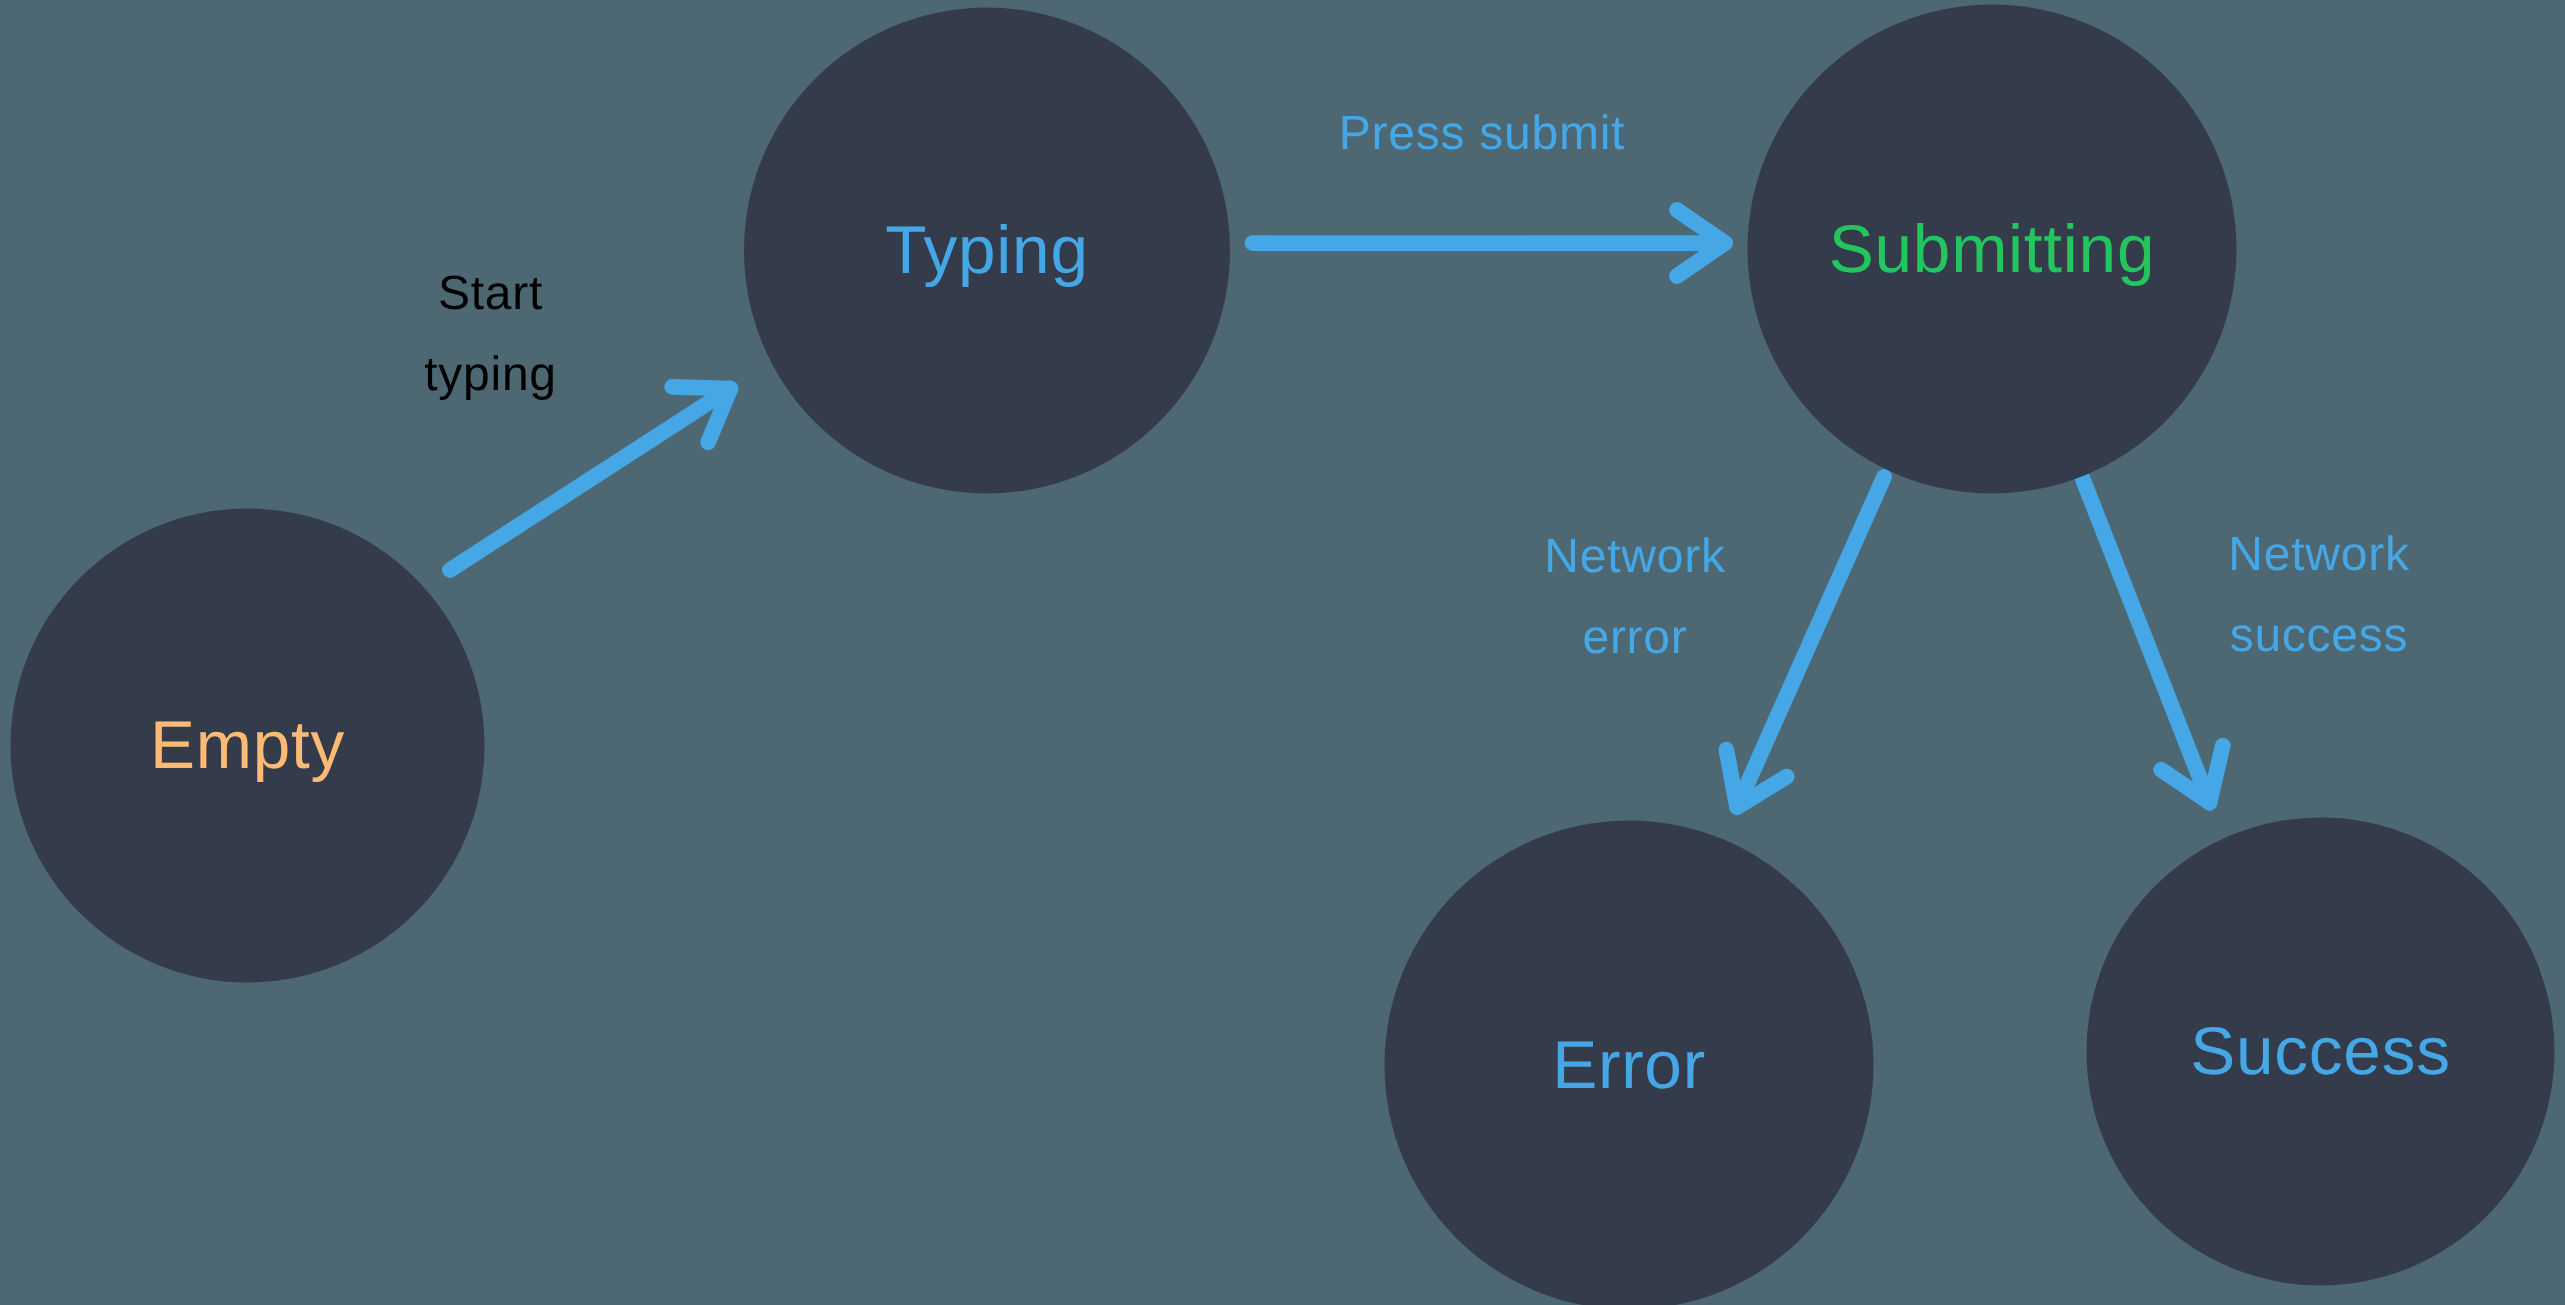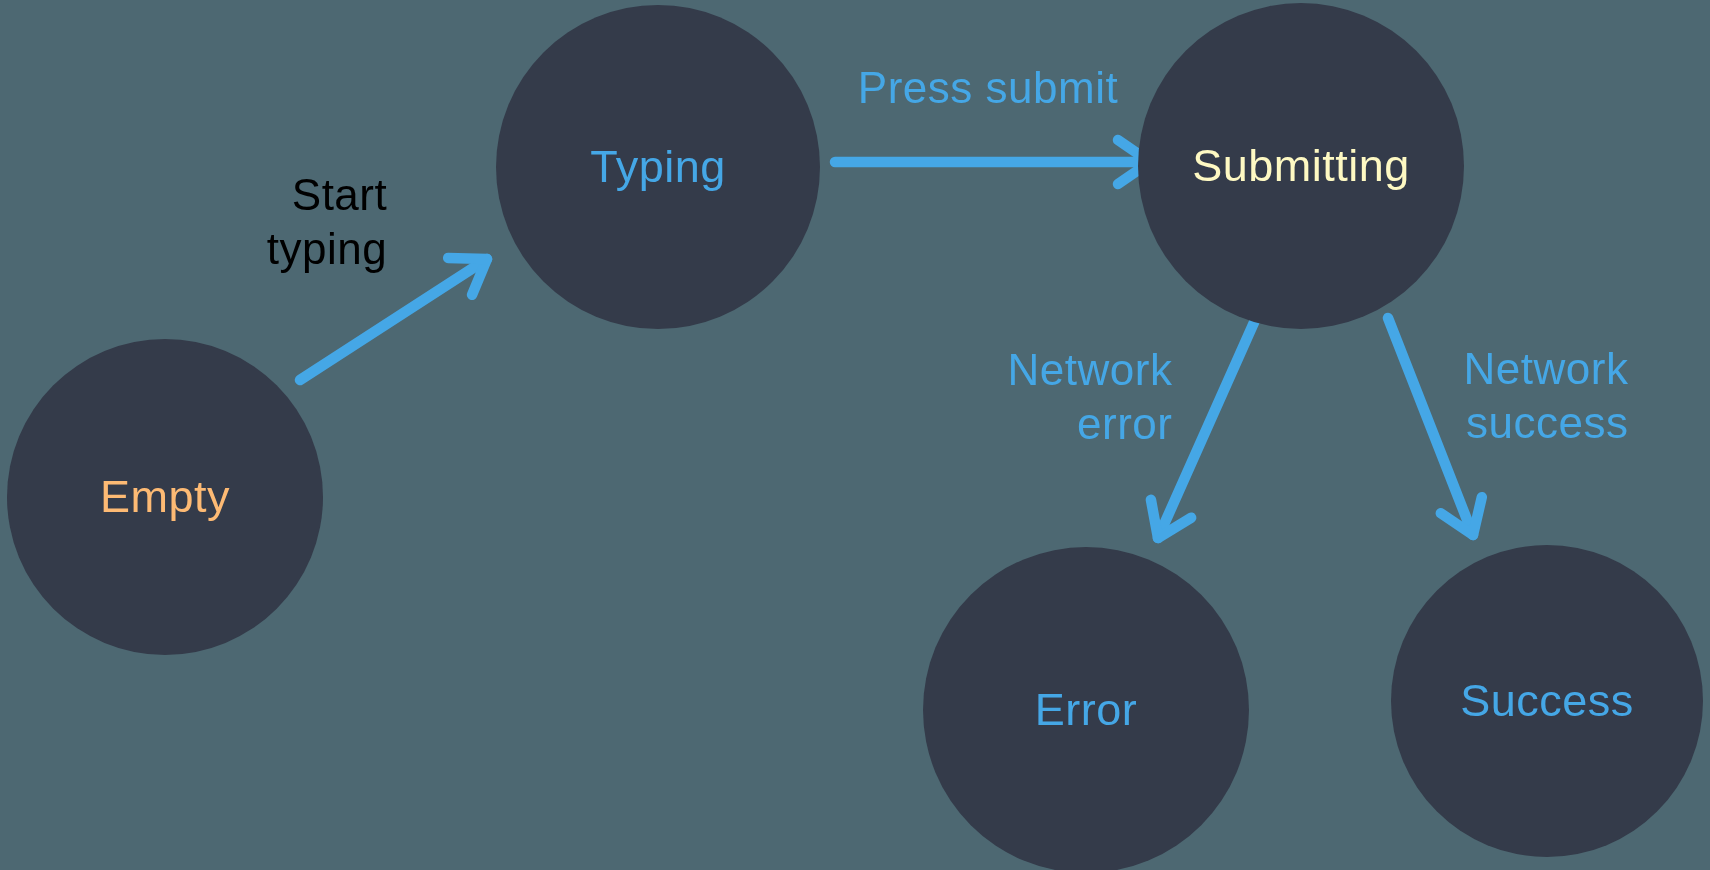--- a/index.html
+++ b/index.html
@@ -32,22 +32,22 @@
     box-sizing: border-box;
   }
   .node-label {
     font-size: 45px;
     letter-spacing: 0.5px;
     white-space: nowrap;
   }
   .edge-label {
     position: absolute;
     transform: translate(-50%, -50%);
-    text-align: right;
-    font-size: 44px;
+    text-align: center;
+    font-size: 32px;
     line-height: 54px;
     letter-spacing: 0.5px;
     white-space: nowrap;
   }
 </style>
 </head>
 <body>
 
 <div class="stage" style="background: rgb(77, 104, 114);">
 
@@ -64,21 +64,21 @@
   </svg>
 
   <div class="node" style="left: 7px; top: 339px; width: 316px; height: 316px; background: rgb(52, 59, 74); color: #fdba74;">
     <span class="node-label">Empty</span>
   </div>
 
   <div class="node" style="left: 496px; top: 5px; width: 324px; height: 324px; background: rgb(52, 59, 74); color: rgb(69, 167, 230);">
     <span class="node-label">Typing</span>
   </div>
 
-  <div class="node" style="left: 1138px; top: 3px; width: 326px; height: 326px; background: rgb(52, 59, 74); color: #fef9c3;">
+  <div class="node" style="left: 1165px; top: 3px; width: 326px; height: 326px; background: rgb(52, 59, 74); color: #22c55e;">
     <span class="node-label">Submitting</span>
   </div>
 
   <div class="node" style="left: 923px; top: 547px; width: 326px; height: 326px; background: rgb(52, 59, 74); color: rgb(69, 167, 230);">
     <span class="node-label">Error</span>
   </div>
 
   <div class="node" style="left: 1391px; top: 545px; width: 312px; height: 312px; background: rgb(52, 59, 74); color: rgb(69, 167, 230);">
     <span class="node-label">Success</span>
   </div>

